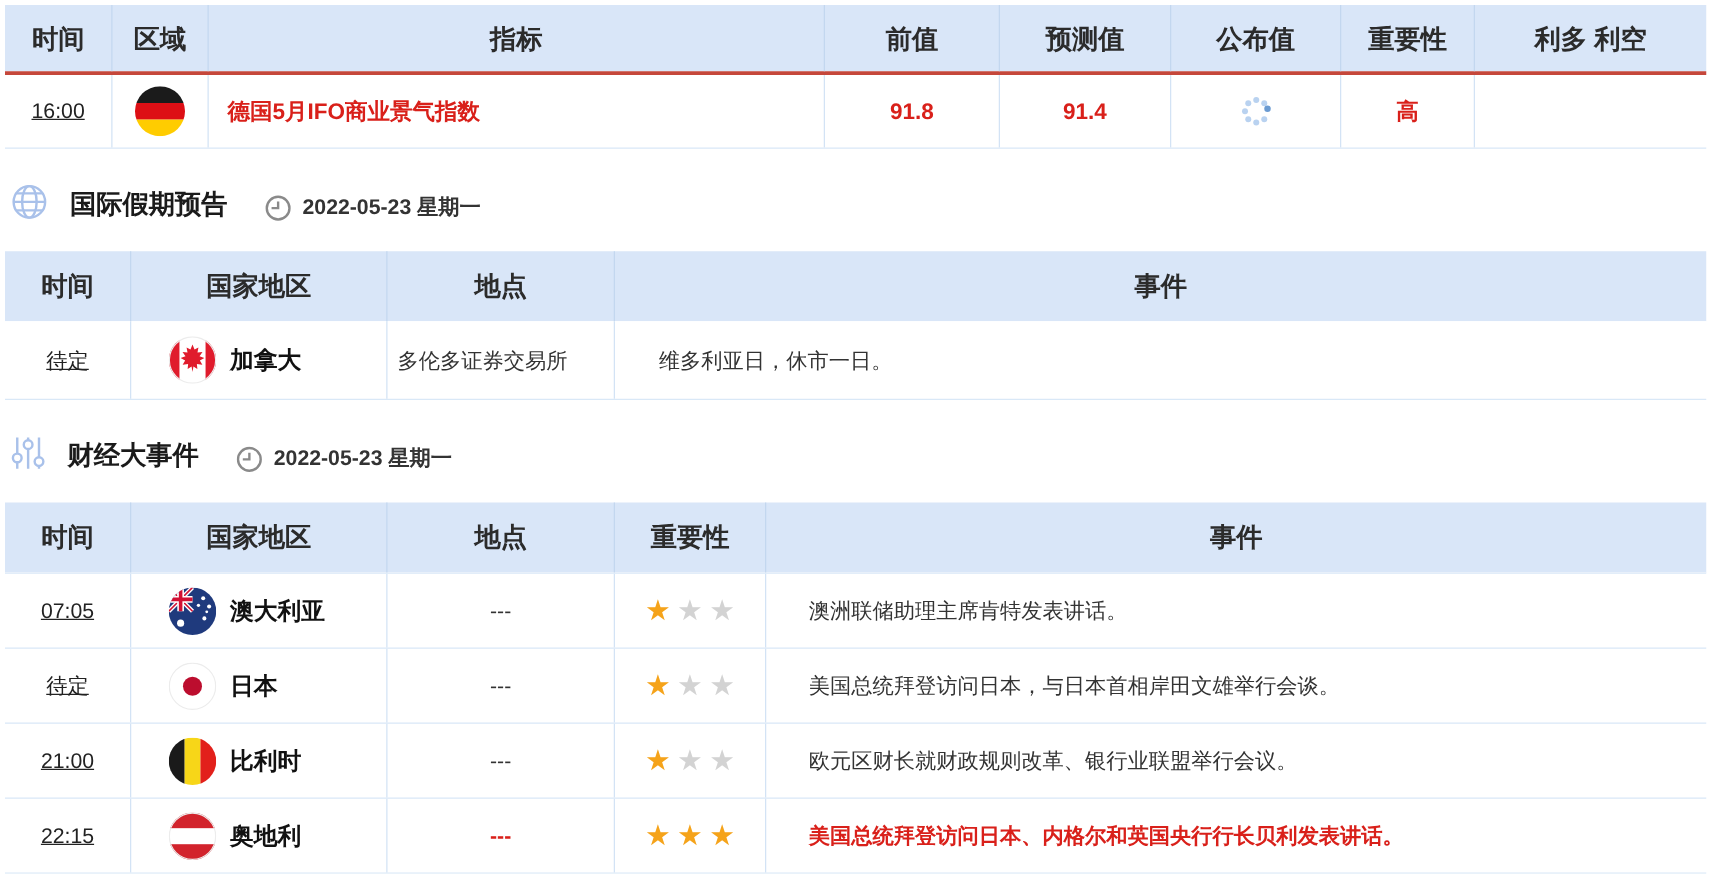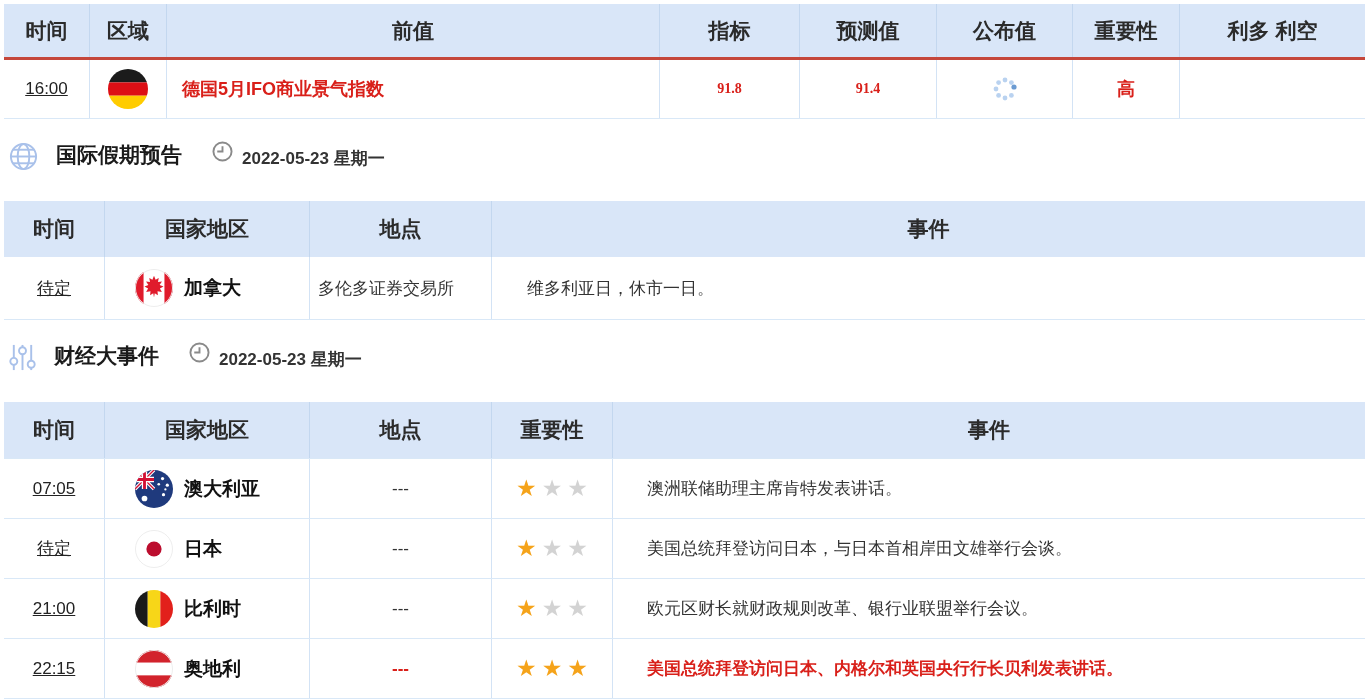--- a/index.html
+++ b/index.html
@@ -33,56 +33,56 @@
   .t2-row{border-bottom:1px solid #d9e8f7;}
   .t3-row{border-top:1px solid #d9e8f7;}
   .t3-last{border-bottom:1px solid #d9e8f7;}
 
   .left{justify-content:flex-start;}
   .pad15{padding-left:15px;}
   .pad8{padding-left:8px;}
   .pad34{padding-left:34px;}
   .pad35{padding-left:35px;}
   .indicator{font-size:18px;font-weight:700;color:#d9201a;cursor:pointer;}
-  .val{font-size:14px;font-weight:700;color:#d9201a;font-family:Liberation Serif, serif;}
+  .val{font-size:18px;font-weight:700;color:#d9201a;}
   .imp-high{font-size:18px;font-weight:700;color:#d9201a;}
   .country-cell{justify-content:flex-start;padding-left:30px;gap:11px;}
   .country{font-size:19px;font-weight:700;color:#111;}
   .time{font-size:17px;color:#222;text-decoration:underline;}
 
   
   [data-red="true"] .loc-text,[data-red="true"] .event-text{color:#d9201a;font-weight:700;}
 
   
   .stars{display:flex;gap:5px;}
   .star::before{content:"★";}
   .star{font-size:23px;line-height:1;color:#d3d3d3;}
   .star[data-state="on"]{color:#f5a31a;}
 
   
-  .section{display:flex;align-items:flex-start;height:36px;margin:22px 0 24px 0;}
+  .section{display:flex;align-items:flex-end;height:36px;margin:22px 0 24px 0;}
   .sec-icon{display:inline-flex;margin-left:4px;}
   .sec-title{font-size:21px;font-weight:700;color:#1a1a1a;margin-left:17px;}
   .clock{display:inline-flex;margin-left:30px;}
   .sec-date{font-size:17px;font-weight:700;color:#333;margin-left:9px;margin-top:6px;}
 
   .flag{display:inline-flex;flex:none;}
   .spinner{display:inline-flex;}
 </style>
 </head>
 <body>
 
 <div class="page">
 
   <div>
     <div class="grid t1 hrow">
       <div class="hc">时间</div>
       <div class="hc">区域</div>
+      <div class="hc">指标</div>
       <div class="hc">前值</div>
-      <div class="hc">指标</div>
       <div class="hc">预测值</div>
       <div class="hc">公布值</div>
       <div class="hc">重要性</div>
       <div class="hc">利多 利空</div>
     </div>
     <div class="topline"></div>
     <div class="grid t1 brow t1-row">
       <div class="bc time">16:00</div>
       <div class="bc">
         <span class="flag">

